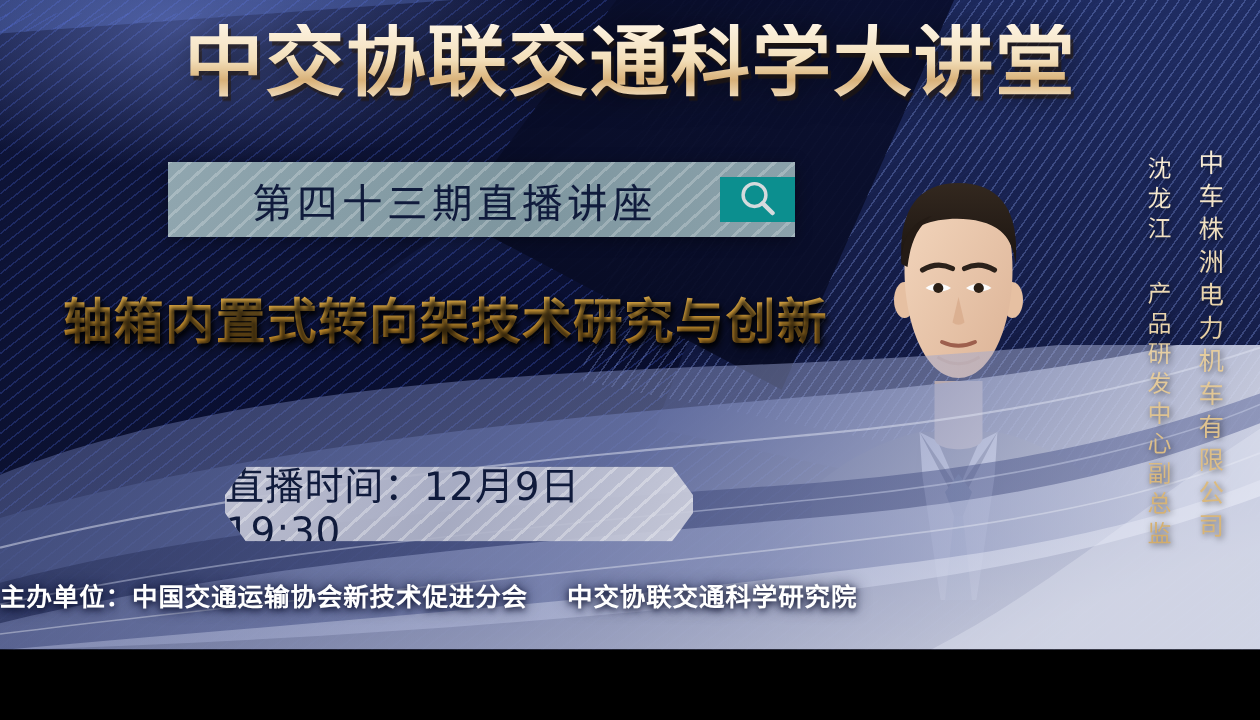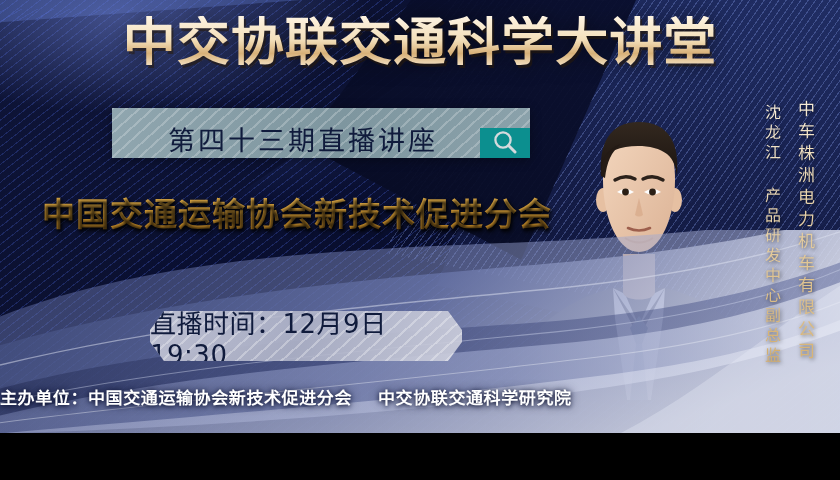--- a/index.html
+++ b/index.html
@@ -101,21 +101,21 @@
     color:transparent;-webkit-text-fill-color:transparent;
     filter:drop-shadow(2px 3px 0 rgba(40,26,8,.55)) drop-shadow(0 0 10px rgba(0,0,0,.45));
     white-space:nowrap;
     transform:scaleX(1.02);
   }
 
   
   .sub-bar{
     position:absolute;left:112px;top:108px;
     width:418px;height:50px;
-    display:flex;align-items:flex-end;
+    display:flex;align-items:center;
     background:linear-gradient(100deg,#90a6af 0%,#7e969f 55%,#8ba2ab 100%);
     box-shadow:0 2px 10px rgba(0,0,0,.35);
   }
   .sub-bar::after{
     content:"";position:absolute;inset:0;
     background-image:repeating-linear-gradient(
         -42deg,
         rgba(255,255,255,.22) 0px,
         rgba(255,255,255,.22) 2px,
         rgba(0,0,0,0) 2px,
@@ -351,21 +351,21 @@
     <div class="sub-bar-icon">
       <span>
         <svg width="30" height="30" viewBox="0 0 30 30" xmlns="http://www.w3.org/2000/svg" aria-hidden="true">
           <circle cx="13" cy="12" r="7.6" fill="none" stroke="#d5dadd" stroke-width="2.3"></circle>
           <line x1="18.5" y1="17.5" x2="25" y2="24" stroke="#d5dadd" stroke-width="3" stroke-linecap="round"></line>
         </svg>
       </span>
     </div>
   </div>
 
-  <div class="topic">中国交通运输协会新技术促进分会</div>
+  <div class="topic">轴箱内置式转向架技术研究与创新</div>
 
   <div class="time-pill">
     <span class="time-pill-text">直播时间：12月9日19:30</span>
   </div>
 
   <div class="vtext v-company">中车株洲电力机车有限公司</div>
   <div class="vtext v-person">沈龙江 产品研发中心副总监</div>
 
   <div class="footer">
     <span>主办单位：中国交通运输协会新技术促进分会</span><span class="gap"></span><span>中交协联交通科学研究院</span>

